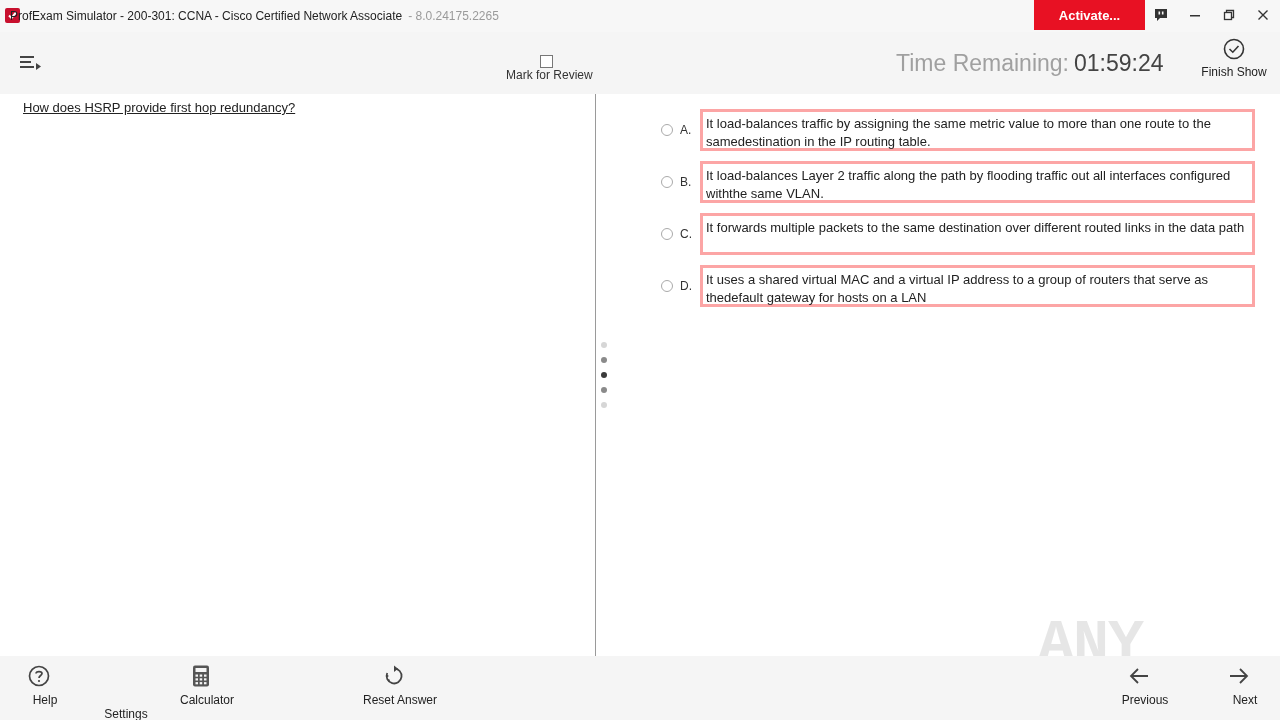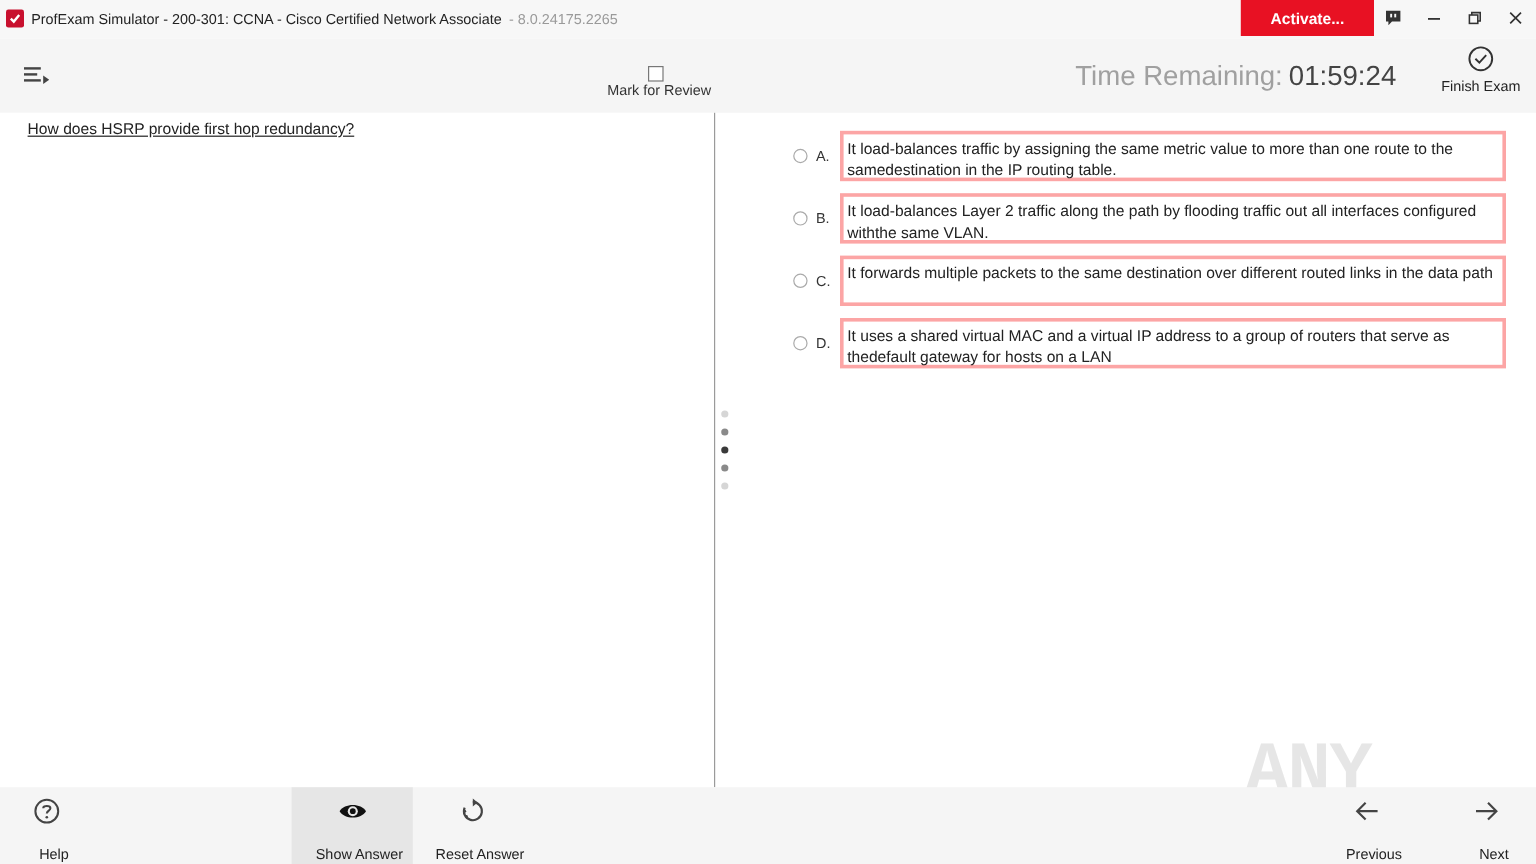--- a/index.html
+++ b/index.html
@@ -1,19 +1,19 @@
 <!DOCTYPE html>
 <html><head>
 <meta charset="utf-8">
 <style>
   * { box-sizing: border-box; margin: 0; padding: 0; }
   html, body { width: 1280px; height: 720px; overflow: hidden; background: #ffffff; font-family: "Liberation Sans", "DejaVu Sans", sans-serif; color: #222; }
   .titlebar { position: absolute; left: 0; top: 0; width: 1280px; height: 32px; background: #f7f7f7; display: flex; align-items: center; }
   .app-icon { position: absolute; left: 5px; top: 8px; width: 15px; height: 15px; background: #c8102e; border-radius: 2px; display: flex; align-items: center; justify-content: center; }
-  .title-text { position: absolute; left: 26px; top: 9px; font-size: 12px; color: #222; white-space: nowrap; }
+  .title-text { position: absolute; left: 10px; top: 9px; font-size: 12px; color: #222; white-space: nowrap; }
   .title-version { color: #9a9a9a; margin-left: 6px; }
   .activate-btn { position: absolute; left: 1034px; top: 0; width: 111px; height: 30px; background: #e81123; color: #fff; font-weight: bold; font-size: 13px; display: flex; align-items: center; justify-content: center; border: none; }
   .win-btn { position: absolute; top: 0; width: 34px; height: 30px; display: flex; align-items: center; justify-content: center; color: #333; }
   .header { position: absolute; left: 0; top: 32px; width: 1280px; height: 62px; background: #f5f5f5; }
   .menu-toggle { position: absolute; left: 20px; top: 22px; width: 22px; height: 18px; }
   .q-title { position: absolute; left: 70px; top: 17px; font-size: 23px; color: #1e1e1e; }
   .mark-review { position: absolute; left: 506px; top: 23px; display: flex; align-items: center; font-size: 12px; color: #333; flex-direction: column; }
   .checkbox { width: 13px; height: 13px; border: 1px solid #777; background: #fff; margin-right: 6px; }
   .time-label { position: absolute; left: 896px; top: 18px; font-size: 23px; color: #a0a0a0; }
   .time-value { position: absolute; left: 1074px; top: 18px; font-size: 23px; color: #444; }
@@ -25,21 +25,21 @@
   .dots { position: absolute; left: 601px; top: 342px; width: 6px; }
   .dot { width: 6px; height: 6px; border-radius: 50%; margin-bottom: 9px; }
   .right-pane { position: absolute; left: 596px; top: 94px; width: 684px; height: 562px; }
   .option { position: absolute; left: 64px; width: 594px; height: 42px; }
   .radio { position: absolute; left: 1px; top: 15px; width: 12px; height: 12px; border: 1px solid #aaa; border-radius: 50%; background: #fff; }
   .opt-letter { position: absolute; left: 20px; top: 14px; font-size: 12px; color: #333; }
   .opt-box { position: absolute; left: 40px; top: 0; width: 555px; height: 42px; border: 3px solid #fca5a5; background: #fff; padding: 3px 3px; font-size: 13px; line-height: 18px; color: #222; }
   .footer { position: absolute; left: 0; top: 656px; width: 1280px; height: 64px; background: #f5f5f5; }
   .fbtn { position: absolute; top: 0; height: 64px; display: flex; flex-direction: column; align-items: center; justify-content: flex-start; padding-top: 9px; font-size: 12px; color: #222; }
   .fbtn.active { background: #e6e6e6; }
-  .fbtn .lbl { margin-top: 18px; padding-left: 12px; }
+  .fbtn .lbl { margin-top: 6px; padding-left: 12px; }
   .watermark { position: absolute; left: 1038px; top: 610px; font-size: 60px; font-weight: bold; color: rgba(210,210,210,0.55); letter-spacing: -1px; font-family: Liberation Mono, monospace; }
 </style>
 </head>
 <body>
 
 <div class="titlebar">
   <div class="app-icon">
     <svg width="11" height="11" viewBox="0 0 11 11">
         <path d="M2 5.5 L4.5 8 L9 2.5" stroke="#fff" stroke-width="2" fill="none"></path>
       </svg>
@@ -86,21 +86,21 @@
     <span class="checkbox"></span>
     <span>Mark for Review</span>
   </div>
   <div class="time-label">Time Remaining:</div>
   <div class="time-value">01:59:24</div>
   <div class="finish-btn">
     <svg width="22" height="22" viewBox="0 0 22 22">
         <circle cx="11" cy="11" r="9.5" fill="none" stroke="#333" stroke-width="1.6"></circle>
         <path d="M6.5 11 L9.8 14.2 L15.5 8" fill="none" stroke="#333" stroke-width="1.6"></path>
       </svg>
-    <span class="finish-label">Finish Exam</span>
+    <span class="finish-label">Finish Show</span>
   </div>
 </div>
 
 <div class="left-pane">
   <div class="question-text">How does HSRP provide first hop redundancy?</div>
 </div>
 
 <div class="divider"></div>
 <div class="dots">
   <div class="dot" style="background:#d6d6d6"></div>
@@ -150,27 +150,37 @@
         <rect x="9" y="1" width="4" height="20" rx="1"></rect>
         <rect x="9" y="1" width="4" height="20" rx="1" transform="rotate(45 11 11)"></rect>
         <rect x="9" y="1" width="4" height="20" rx="1" transform="rotate(90 11 11)"></rect>
         <rect x="9" y="1" width="4" height="20" rx="1" transform="rotate(135 11 11)"></rect>
         <circle cx="11" cy="11" r="7"></circle>
       </g>
       <circle cx="11" cy="11" r="2.8" fill="#f5f5f5"></circle>
     </svg>
     <span class="lbl">Settings</span>
   </div>
-  <div class="fbtn active" style="left:243px; width:101px;">
-    <svg width="24" height="22" viewBox="0 0 24 22">
-      <path d="M1 11 C5 4 19 4 23 11 C19 18 5 18 1 11 Z" fill="#111"></path>
-      <circle cx="12" cy="11" r="4.2" fill="#e6e6e6"></circle>
-      <circle cx="12" cy="11" r="2.4" fill="#111"></circle>
-    </svg>
-    <span class="lbl">Show Answer</span>
+  <div class="fbtn" style="left:162px; width:78px;">
+    <svg width="18" height="22" viewBox="0 0 18 22">
+      <rect x="1" y="0.5" width="16" height="21" rx="2" fill="#555"></rect>
+      <rect x="3.5" y="3" width="11" height="4" fill="#f5f5f5"></rect>
+      <g fill="#f5f5f5">
+        <rect x="3.5" y="9.5" width="2.5" height="2.2"></rect>
+          <rect x="7.7" y="9.5" width="2.5" height="2.2"></rect>
+          <rect x="12" y="9.5" width="2.5" height="2.2"></rect>
+        <rect x="3.5" y="13.3" width="2.5" height="2.2"></rect>
+          <rect x="7.7" y="13.3" width="2.5" height="2.2"></rect>
+          <rect x="12" y="13.3" width="2.5" height="2.2"></rect>
+        <rect x="3.5" y="17.1" width="2.5" height="2.2"></rect>
+          <rect x="7.7" y="17.1" width="2.5" height="2.2"></rect>
+          <rect x="12" y="17.1" width="2.5" height="2.2"></rect>
+      </g>
+    </svg>
+    <span class="lbl">Calculator</span>
   </div>
   <div class="fbtn" style="left:348px; width:92px;">
     <svg width="22" height="22" viewBox="0 0 22 22">
       <path d="M11 3.5 A7.5 7.5 0 1 1 4.2 8" fill="none" stroke="#444" stroke-width="1.8" stroke-dasharray="0"></path>
       <path d="M11 0.5 L15 3.8 L11 7 Z" fill="#444"></path>
       <circle cx="4.5" cy="11" r="1" fill="#444"></circle>
         <circle cx="5.8" cy="15.2" r="1" fill="#444"></circle>
     </svg>
     <span class="lbl">Reset Answer</span>
   </div>

